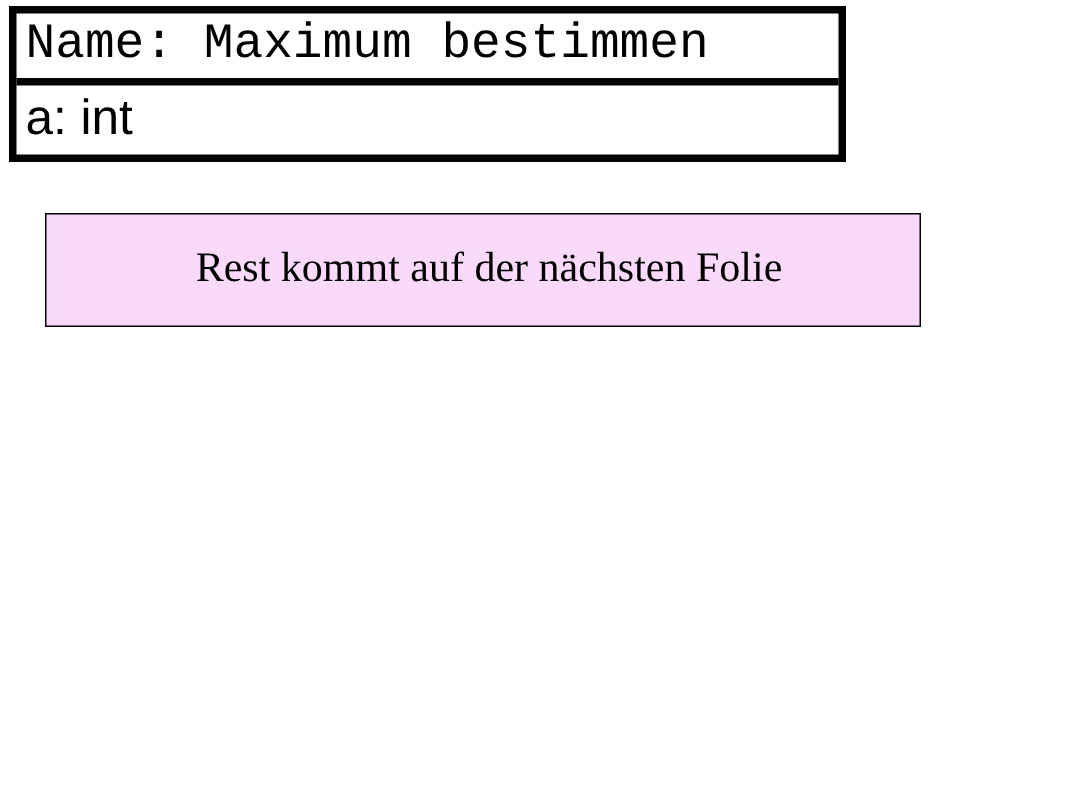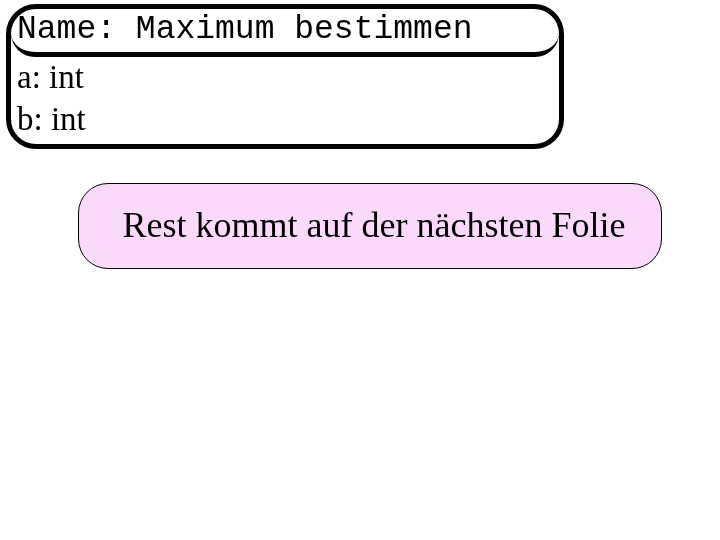--- a/index.html
+++ b/index.html
@@ -1,19 +1,18 @@
 <!DOCTYPE html>
 <html><head>
   <meta charset="utf-8">
   <style>
     * {
       margin: 0;
       padding: 0;
       box-sizing: border-box;
-      border-radius: 30px;
     }
     body {
       width: 720px;
       height: 540px;
       background: #ffffff;
       font-family: "Courier New", Courier, monospace;
       padding: 4px 6px;
     }
     .table-box {
       border: 5px solid #000000;
@@ -23,49 +22,46 @@
       border-bottom: 5px solid #000000;
       padding: 0px 6px 2px 6px;
       font-size: 33px;
       line-height: 1.25;
       font-family: "Courier New", Courier, monospace;
     }
     .body-cell {
       padding: 0px 6px 4px 6px;
       font-size: 33px;
       line-height: 1.25;
-      font-family: Liberation Serif, serif;
+      font-family: Liberation Sans, sans-serif;
     }
     .var-line {
       display: block;
     }
     .caption-box {
       margin-top: 34px;
-      margin-left: 72px;
+      margin-left: 24px;
       width: 584px;
       border: 1px solid #000000;
       background: #fad9fa;
       text-align: center;
       padding: 20px 2px 22px 10px;
       font-family: "Times New Roman", Times, serif;
-      font-size: 36px;
+      font-size: 28px;
     }
   </style>
 </head>
 <body>
 
 <div class="table-box">
   <div class="header-cell">
     <span>Name: </span><span>Maximum bestimmen</span>
   </div>
   <div class="body-cell">
     <span class="var-line">
       <span>a</span>: <span>int</span>
     </span>
-    <span class="var-line">
-      <span>b</span>: <span>int</span>
-    </span>
   </div>
 </div>
 
 <div class="caption-box">
   <span>Rest kommt auf der nächsten Folie</span>
 </div>
 
 </body></html>

